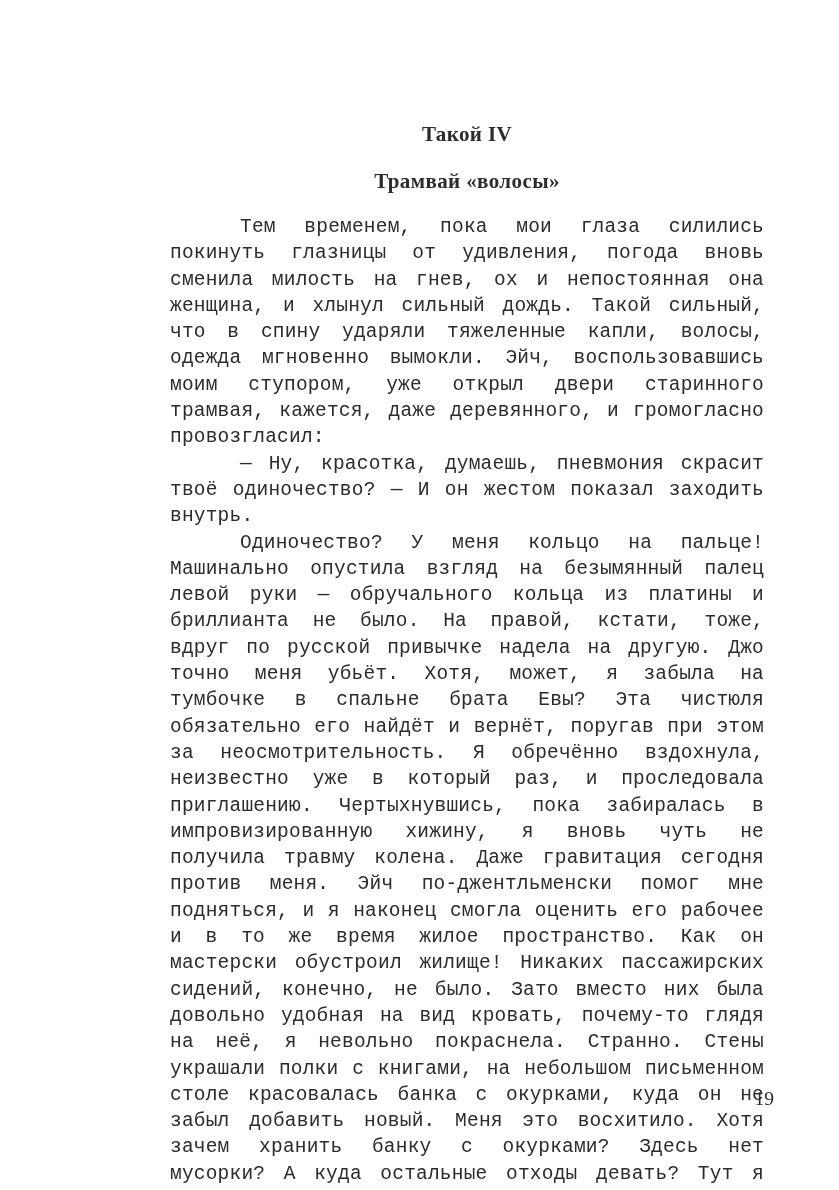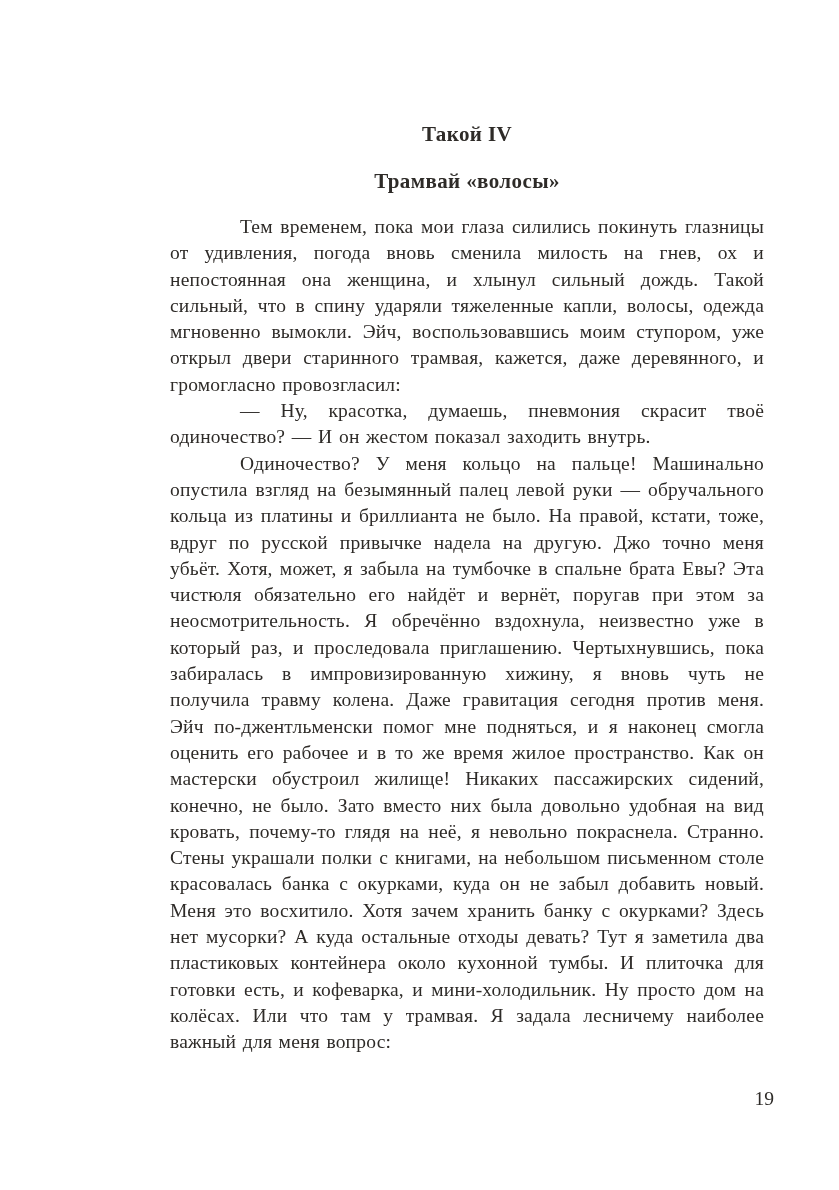--- a/index.html
+++ b/index.html
@@ -43,20 +43,21 @@
   }
   .body-text p {
     margin: 0;
     font-size: 19.5px;
     line-height: 26.3px;
     text-align: justify;
     text-indent: 70px;
     letter-spacing: 0.2px;
     word-spacing: 1.5px;
     color: #2e2b28;
+    font-family: Liberation Mono, monospace;
   }
   .body-text p.spaced-before {
   }
   .page-number {
     position: absolute;
     left: 180px;
     width: 594px;
     top: 1088px;
     text-align: right;
     font-size: 19.5px;

